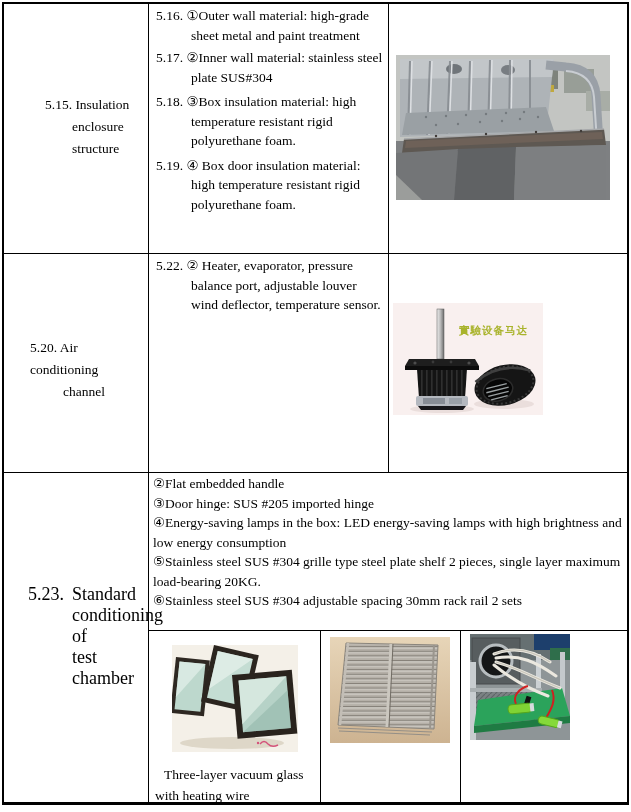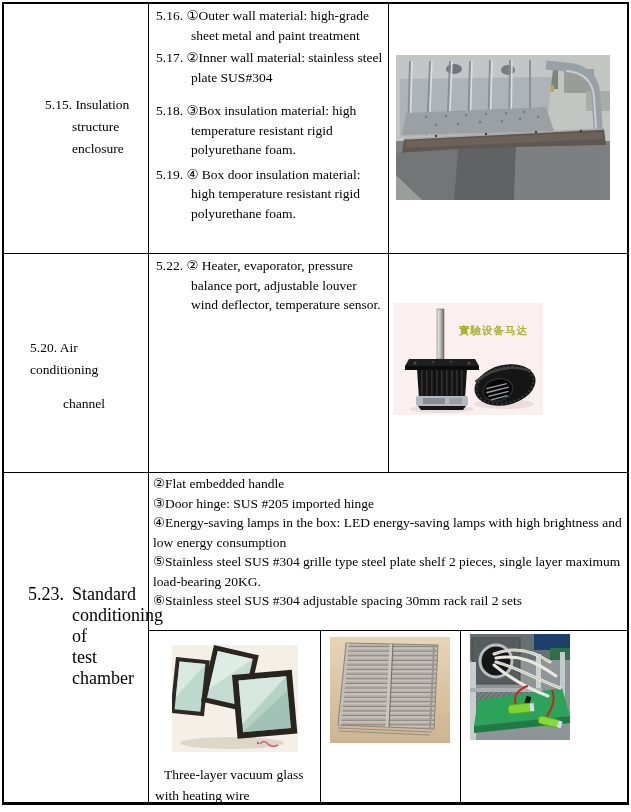--- a/index.html
+++ b/index.html
@@ -7,29 +7,29 @@
     position:relative;width:631px;height:812px;background:#fff;overflow:hidden;
     font-family:"Liberation Serif","DejaVu Serif","DejaVu Sans",serif;
     color:#000;font-size:13.5px;
   }
   .ln{position:absolute;background:#000;}
   .lbl{position:absolute;line-height:22px;}
   .lbl .cont{display:block;}
   .lbl1{left:45px;top:94px;width:102px;}
   .lbl1 .cont{padding-left:27px;}
   .lbl2{left:30px;top:337px;width:118px;line-height:22px;}
-  .lbl2 .cont{padding-left:33px;margin-top:12px;}
+  .lbl2 .cont{padding-left:33px;}
   .lbl3{left:28px;top:584px;width:132px;font-size:18px;line-height:21px;}
   .lbl3 .lnum{display:inline-block;width:44px;}
   .lbl3 .cont{padding-left:44px;}
   .items{position:absolute;}
   .items p{margin:0;line-height:19.5px;padding-left:35px;text-indent:-35px;}
   .r1{left:156px;top:6px;width:228px;font-family:Liberation Serif, serif;}
   .r1 p:nth-child(1){margin-bottom:3px;}
-  .r1 p:nth-child(2){margin-bottom:14px;}
+  .r1 p:nth-child(2){margin-bottom:5px;}
   .r1 p:nth-child(3){margin-bottom:5px;}
   .r2{left:156px;top:256px;width:228px;}
   .r2 p:nth-child(1){margin-bottom:4px;}
   .r3{left:153px;top:474px;width:472px;}
   .r3 p{padding-left:0;text-indent:0;line-height:19.5px;}
   .caption{position:absolute;left:155px;top:764px;width:168px;line-height:21px;text-indent:9px;}
   .photo{position:absolute;display:block;}
 </style>
 </head>
 <body>
@@ -43,22 +43,22 @@
   <div class="ln" style="left:148px;top:4px;width:1px;height:798px;"></div>
   <div class="ln" style="left:388px;top:4px;width:1px;height:468px;"></div>
   <div class="ln" style="left:4px;top:253px;width:623px;height:1px;"></div>
   <div class="ln" style="left:4px;top:472px;width:623px;height:1px;"></div>
   <div class="ln" style="left:149px;top:630px;width:478px;height:1px;"></div>
   <div class="ln" style="left:320px;top:631px;width:1px;height:171px;"></div>
   <div class="ln" style="left:460px;top:631px;width:1px;height:171px;"></div>
 
   <div class="lbl lbl1">
     <div><span class="lnum">5.15.</span> <span>Insulation</span></div>
+    <span class="cont">enclosure</span>
     <span class="cont">structure</span>
-    <span class="cont">enclosure</span>
   </div>
   <div class="items r1">
     <p>5.16. ①Outer wall material: high-grade sheet metal and paint treatment</p>
     <p>5.17. ②Inner wall material: stainless steel plate SUS#304</p>
     <p>5.18. ③Box insulation material: high temperature resistant rigid polyurethane foam.</p>
     <p>5.19. ④ Box door insulation material: high temperature resistant rigid polyurethane foam.</p>
   </div>
 
   <svg class="photo" style="left:396px;top:55px;" width="214" height="145" viewBox="0 0 214 145">
     <rect width="214" height="145" fill="#c7c8c6"></rect>

